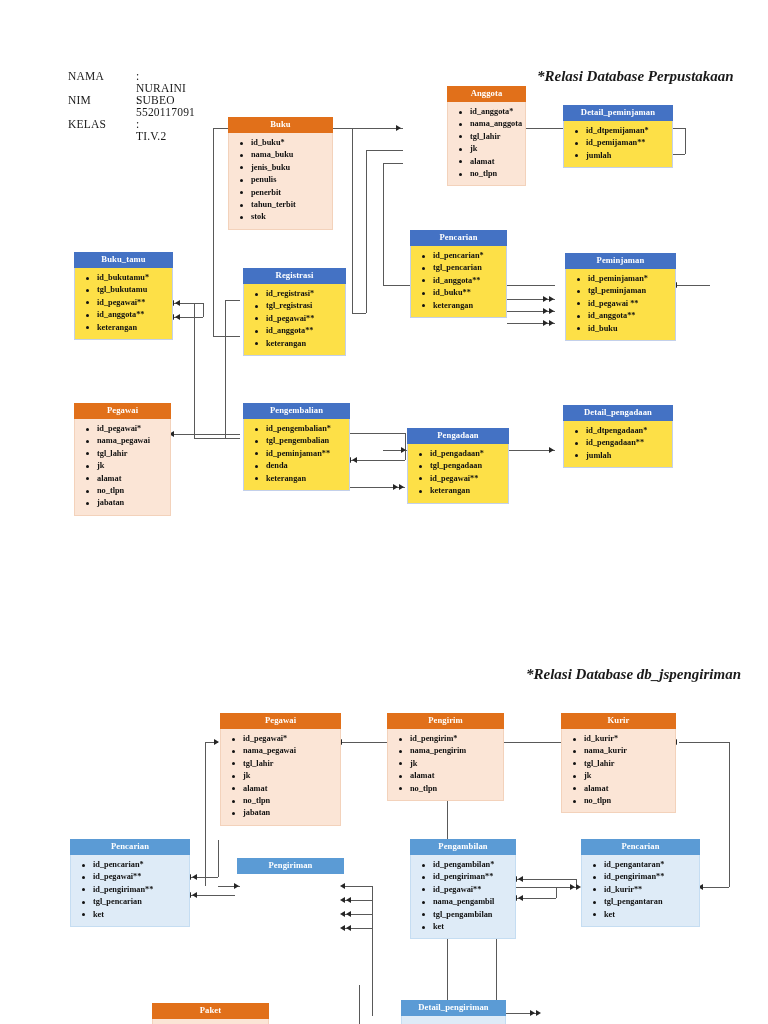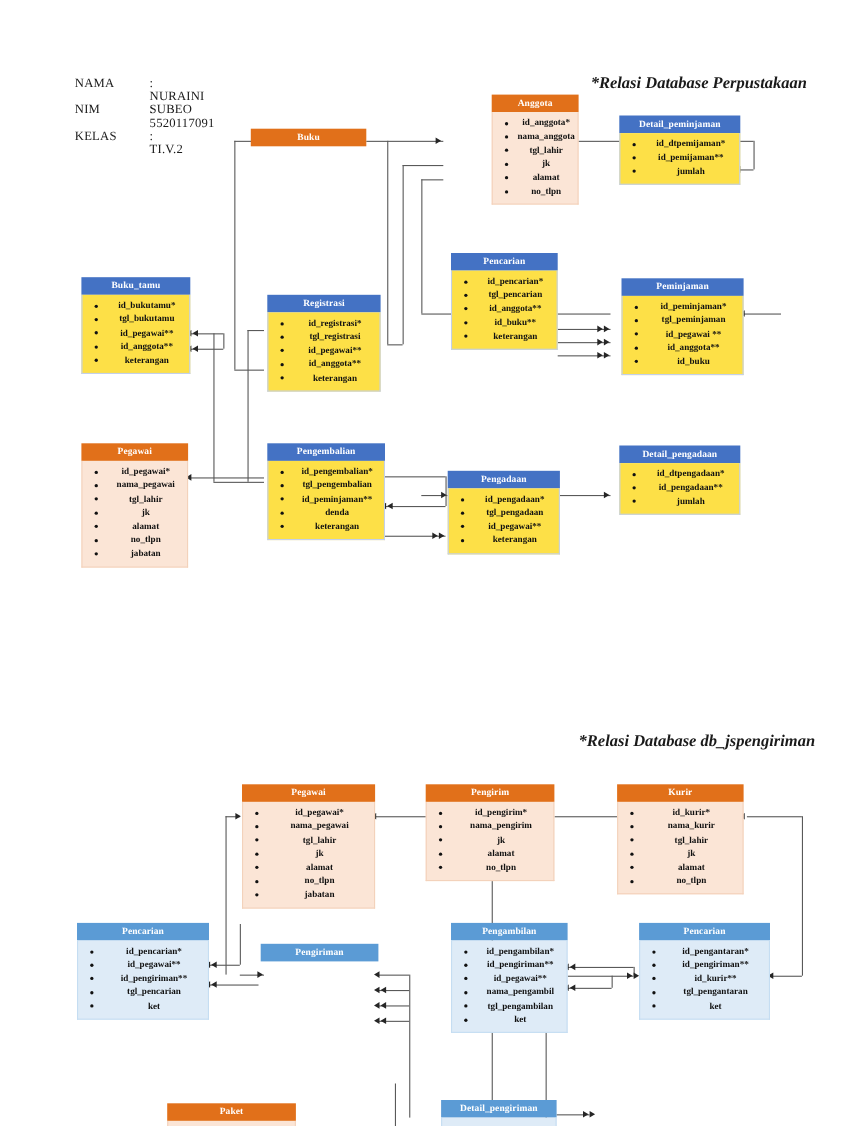--- a/index.html
+++ b/index.html
@@ -28,21 +28,21 @@
   .entity .hdr{
     box-sizing:border-box;width:100%;text-align:center;
     font-family:"Liberation Serif",serif;font-weight:bold;
     color:#ffffff;font-size:8.6px;line-height:13px;padding:1px 0 2px 0;
     letter-spacing:.1px;
   }
   .entity .body{
     box-sizing:border-box;width:100%;
     padding:4px 2px 5px 0;
   }
-  .entity ul{margin:0;padding:0 0 0 22px;list-style:none;text-align:center;}
+  .entity ul{margin:0;padding:0 0 0 22px;list-style:none;}
   .entity li{
     position:relative;
     font-family:"Liberation Serif",serif;font-weight:bold;
     font-size:8.3px;line-height:12.4px;color:#111111;white-space:nowrap;
   }
   .entity li:before{
     content:"";position:absolute;left:-11px;top:4.6px;
     width:3px;height:3px;border-radius:50%;background:#111111;
   }
 
@@ -154,20 +154,31 @@
 
     <div class="ln lnh" style="left:509px;top:450px;width:46px;"></div>
     <div class="arw arw-r" style="left:549px;top:447px;"></div>
 
     <div class="ln lnv" style="left:225px;top:300px;height:138px;"></div>
     <div class="ln lnh" style="left:225px;top:300px;width:15px;"></div>
   </div>
 
   <div class="entity e-orange" style="left:228px;top:117px;width:105px;">
     <div class="hdr">Buku</div>
+    <div class="body">
+        <ul>
+      <li>id_buku*</li>
+      <li>nama_buku</li>
+      <li>jenis_buku</li>
+      <li>penulis</li>
+      <li>penerbit</li>
+      <li>tahun_terbit</li>
+      <li>stok</li>
+    </ul>
+      </div>
   </div>
 
   <div class="entity e-orange" style="left:403px;top:86px;width:79px;margin-left:44px;">
     <div class="hdr">Anggota</div>
     <div class="body">
         <ul>
       <li>id_anggota*</li>
       <li>nama_anggota</li>
       <li>tgl_lahir</li>
       <li>jk</li>

